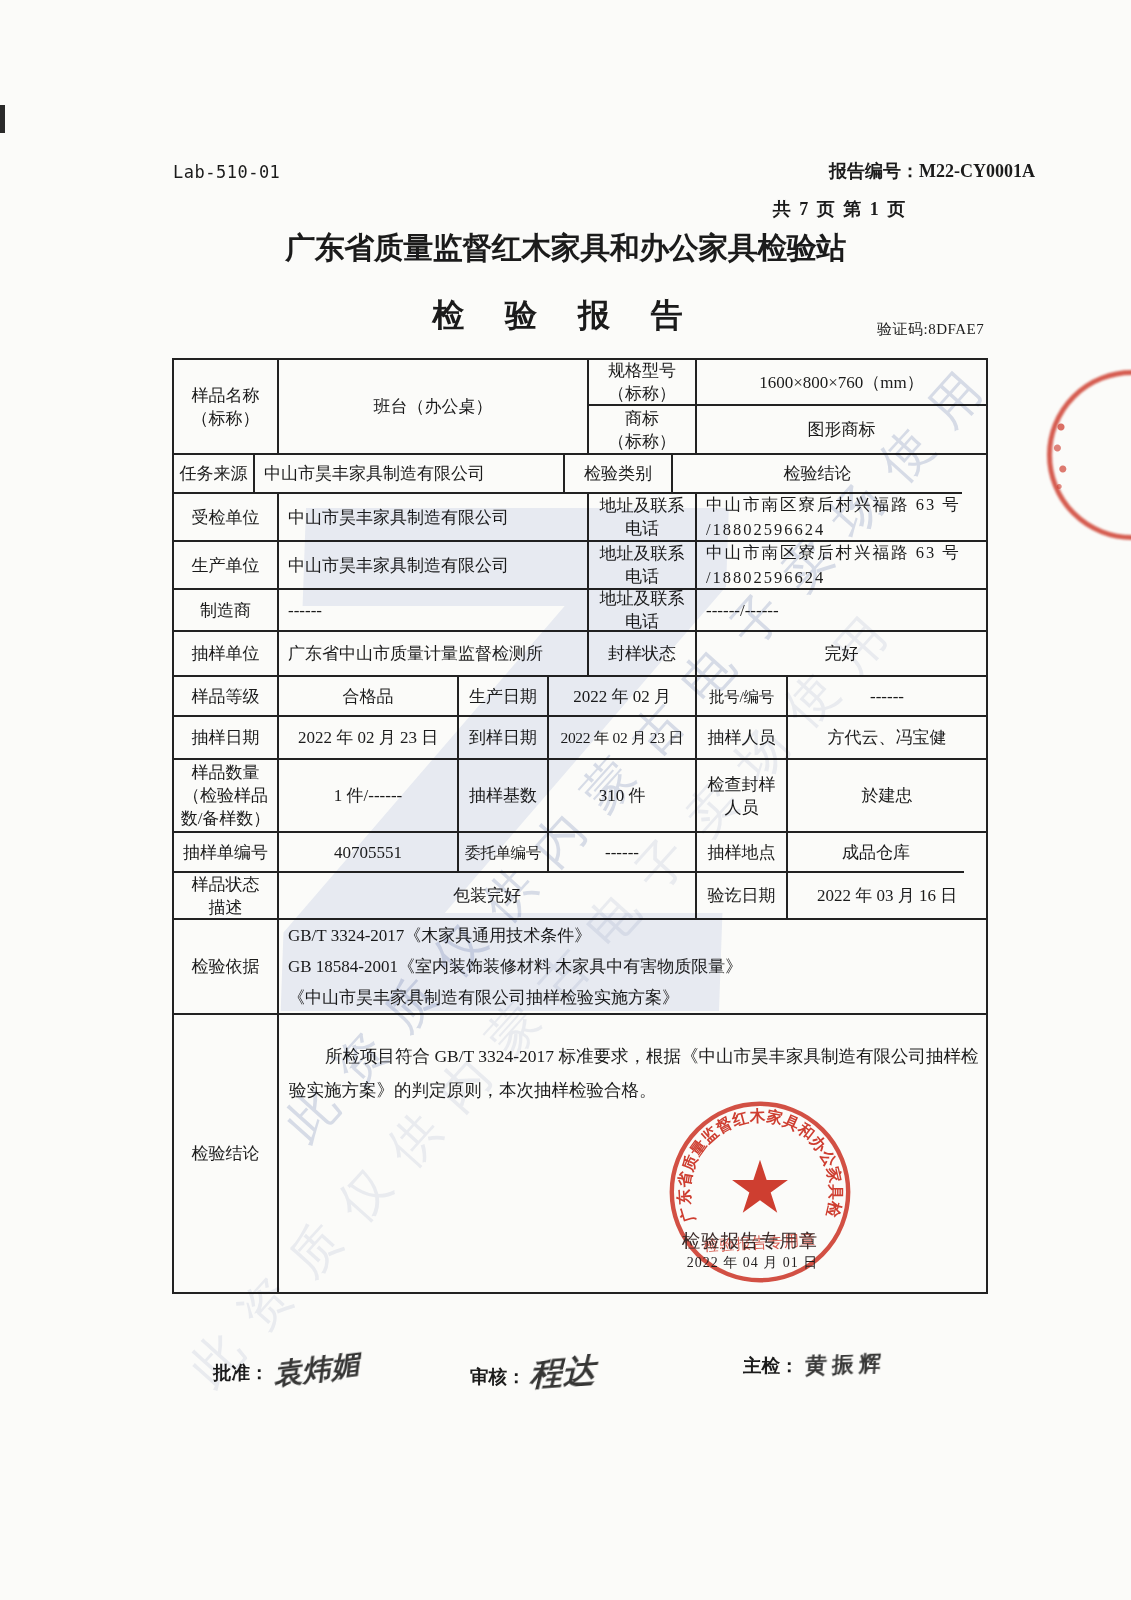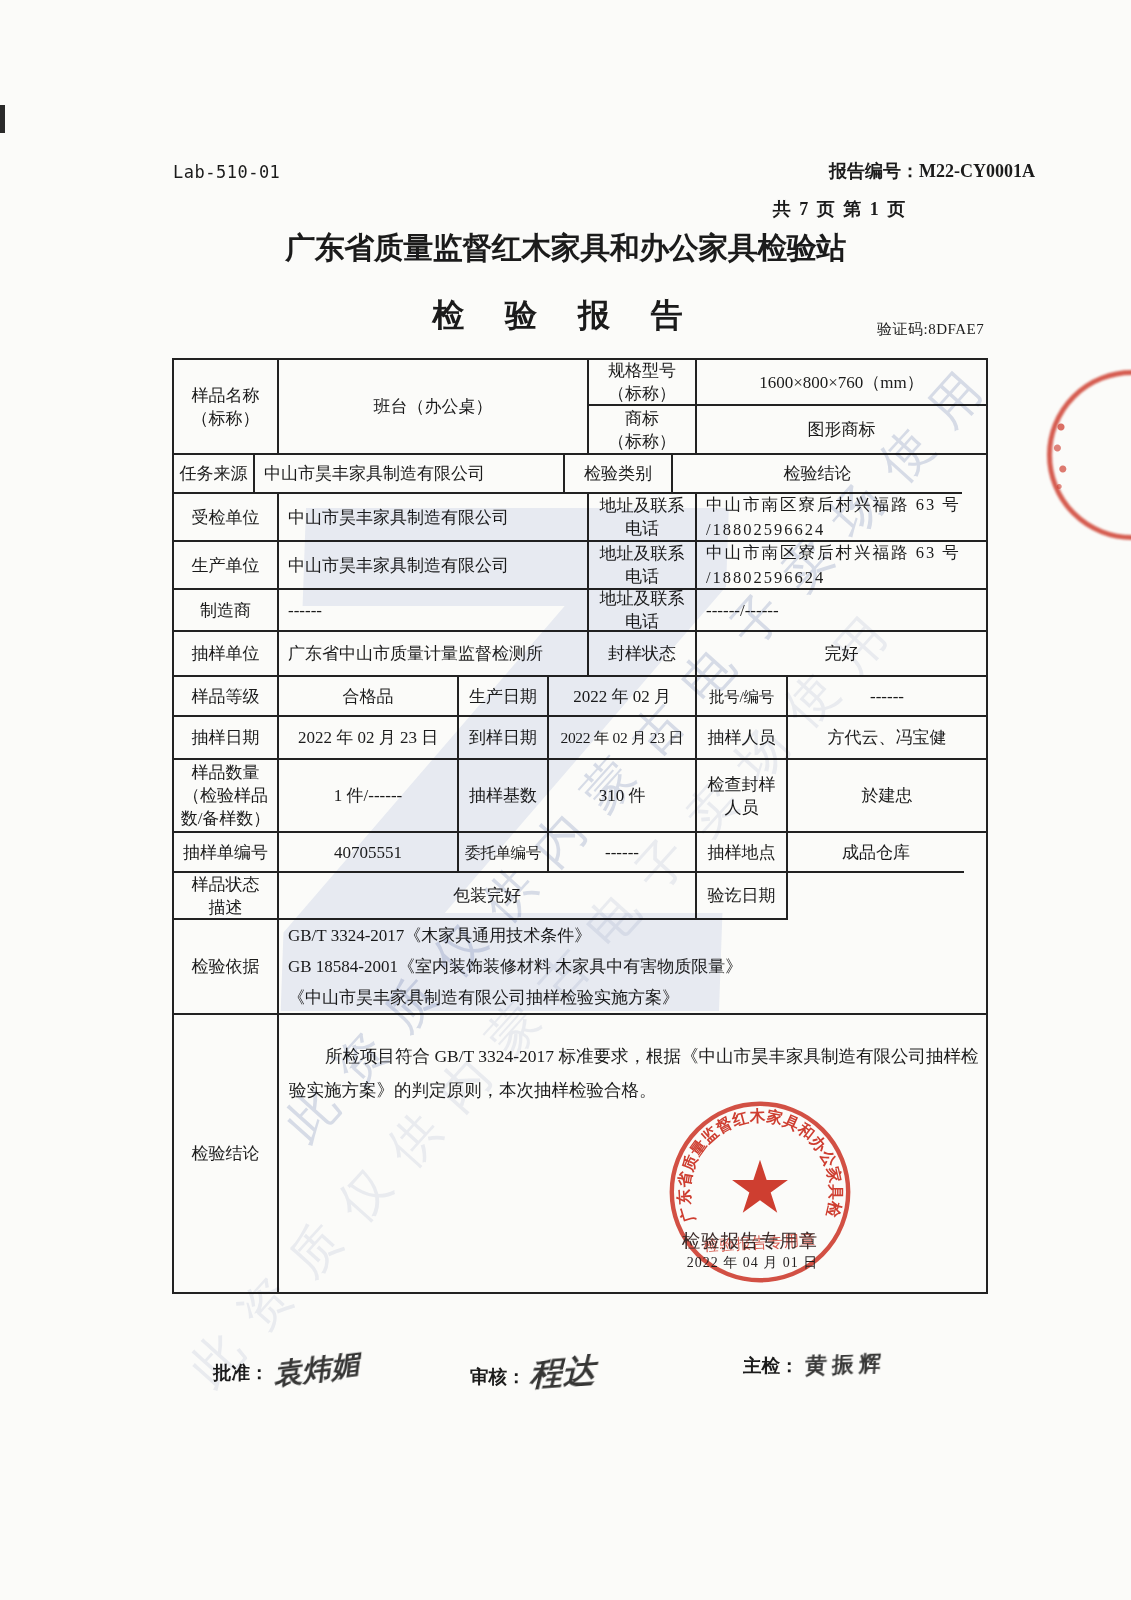--- a/index.html
+++ b/index.html
@@ -179,20 +179,21 @@
     <div class="cell" style="width:148px">------</div>
     <div class="cell" style="width:91px">抽样地点</div>
     <div class="cell nr" style="width:176px">成品仓库</div>
   </div>
 
   <div class="row" style="height:47px">
     <div class="cell pre" style="width:105px">样品状态
 描述</div>
     <div class="cell" style="width:418px">包装完好</div>
     <div class="cell" style="width:91px">验讫日期</div>
+    <div class="cell nr" style="width:198px">2022 年 03 月 16 日</div>
   </div>
 
   <div class="row" style="height:95px">
     <div class="cell" style="width:105px">检验依据</div>
     <div class="cell nr left pre basis-cell" style="width:707px">GB/T 3324-2017《木家具通用技术条件》
 GB 18584-2001《室内装饰装修材料 木家具中有害物质限量》
 《中山市昊丰家具制造有限公司抽样检验实施方案》</div>
   </div>
 
   <div class="row" style="height:279px">

